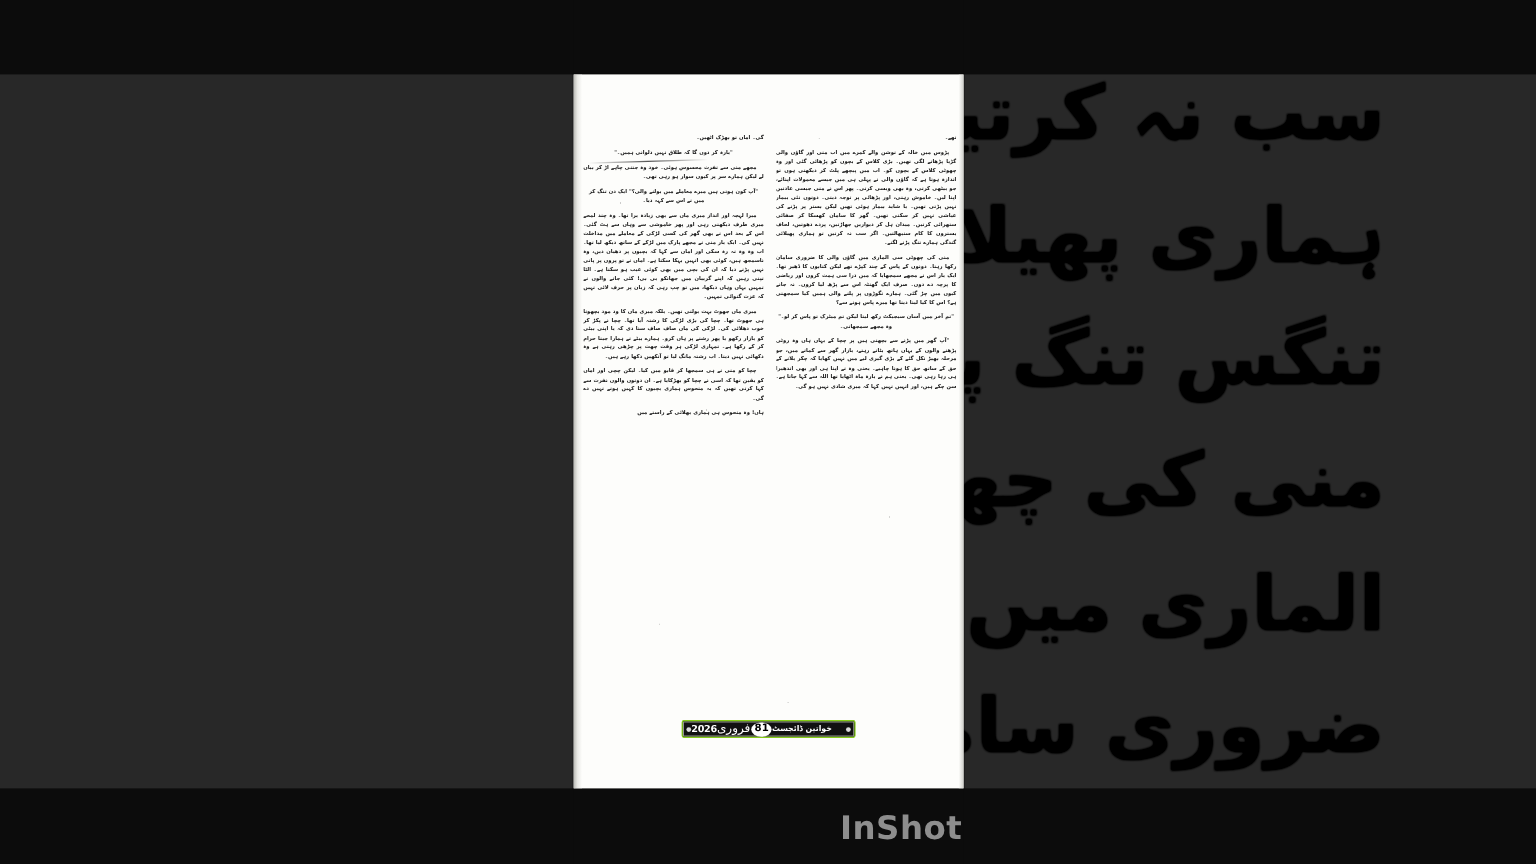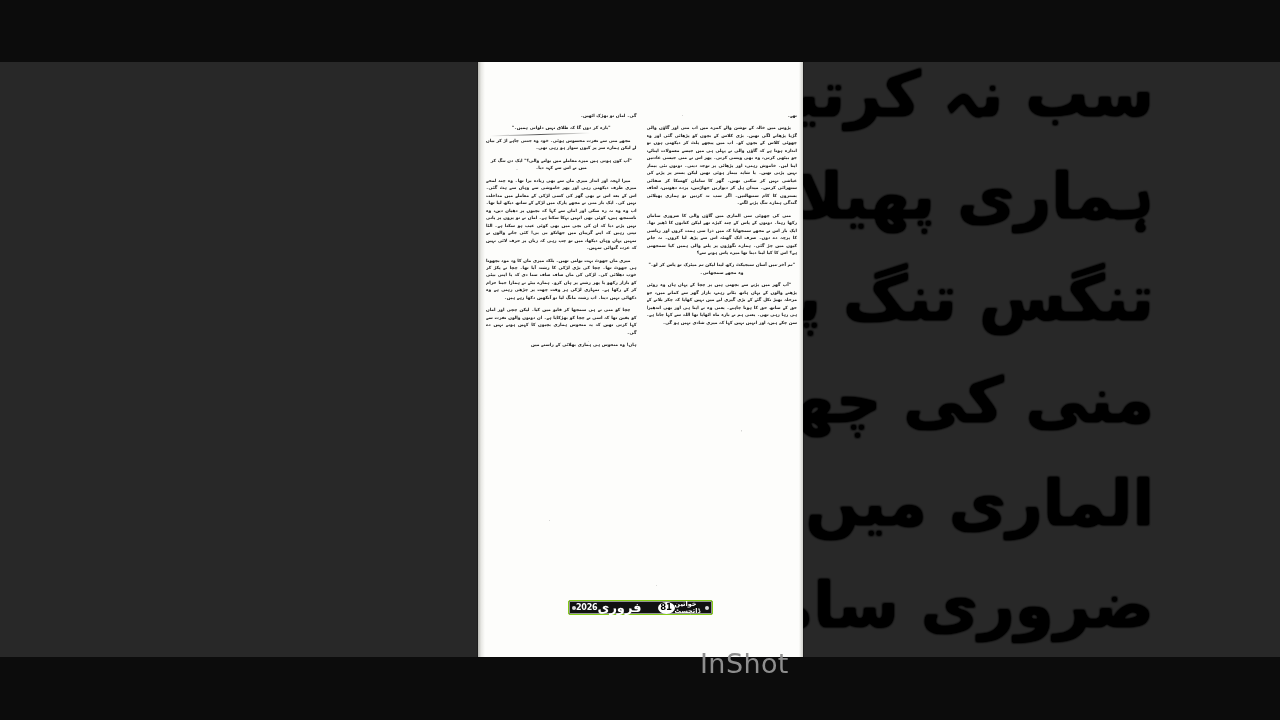--- a/index.html
+++ b/index.html
@@ -132,22 +132,22 @@
     justify-content:space-between;
     padding:0 3px;
     box-shadow:0 0 0 1px rgba(255,255,255,.55) inset;
   }
   .ribbon-year{
     color:#fff; font-size:8px; font-weight:800;
     font-family:"DejaVu Sans","Liberation Sans",sans-serif;
     letter-spacing:-.2px; line-height:1;
   }
   .ribbon-month{
-    color:#fff; font-size:13px; font-weight:700; direction:rtl;
-    line-height:1; margin-right:16px;
+    color:#fff; font-size:10px; font-weight:400; direction:rtl;
+    line-height:1; margin-right:1px;
   }
   .ribbon-page{
     background:#fff; color:#000;
     border-radius:50%;
     min-width:17px; height:12px;
     display:flex; align-items:center; justify-content:center;
     font-size:8.5px; font-weight:800; line-height:1;
     padding:0 2px;
     text-align:center;
   }
@@ -157,24 +157,24 @@
     flex:1; text-align:left;
   }
   .ribbon-deco{
     width:4px; height:4px; border-radius:50%;
     background:#fff; opacity:.85; flex:none;
   }
 
   
   .watermark{
     position:absolute; z-index:9;
-    left:700px; top:650px;
+    left:700px; top:677px;
     color:#8e8e8e;
     font-size:27px;
-    font-weight:400;
+    font-weight:700;
     letter-spacing:.4px;
     font-family:"DejaVu Sans","Liberation Sans",sans-serif;
     line-height:1;
     user-select:none;
     text-align:center;
   }
 </style>
 </head>
 <body>
 

